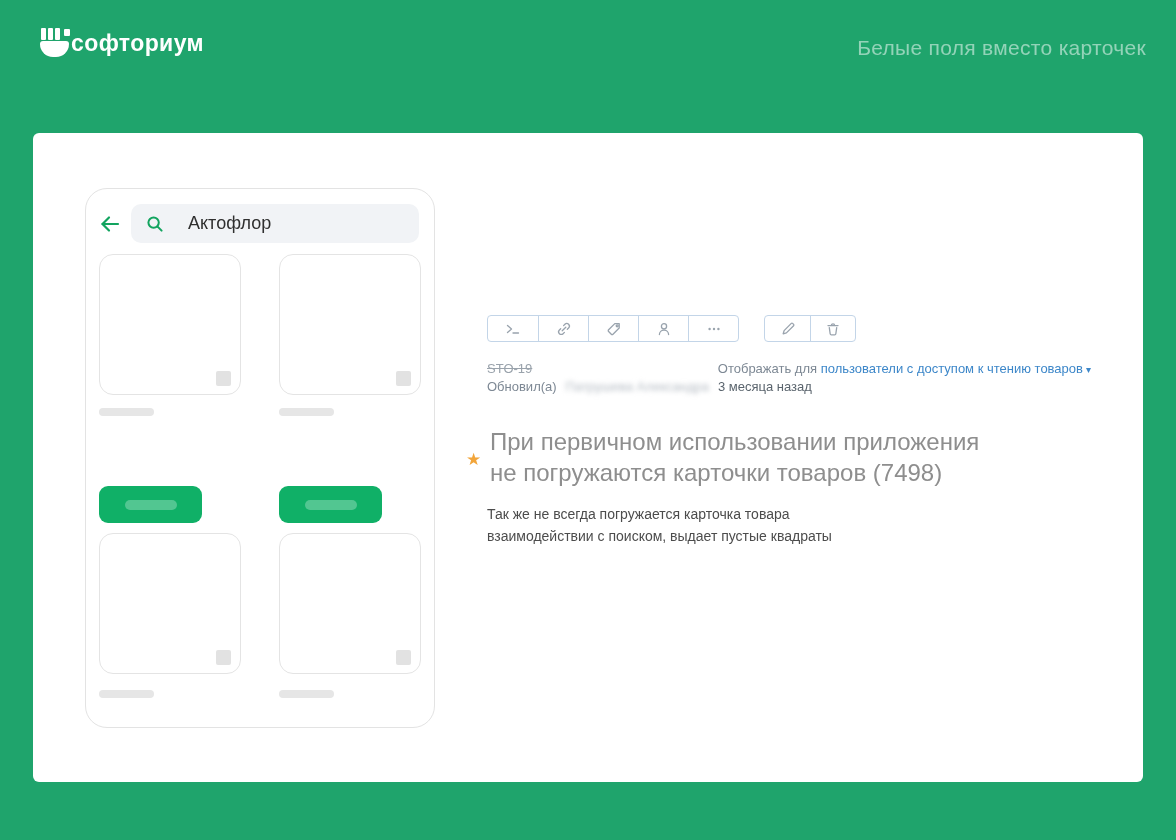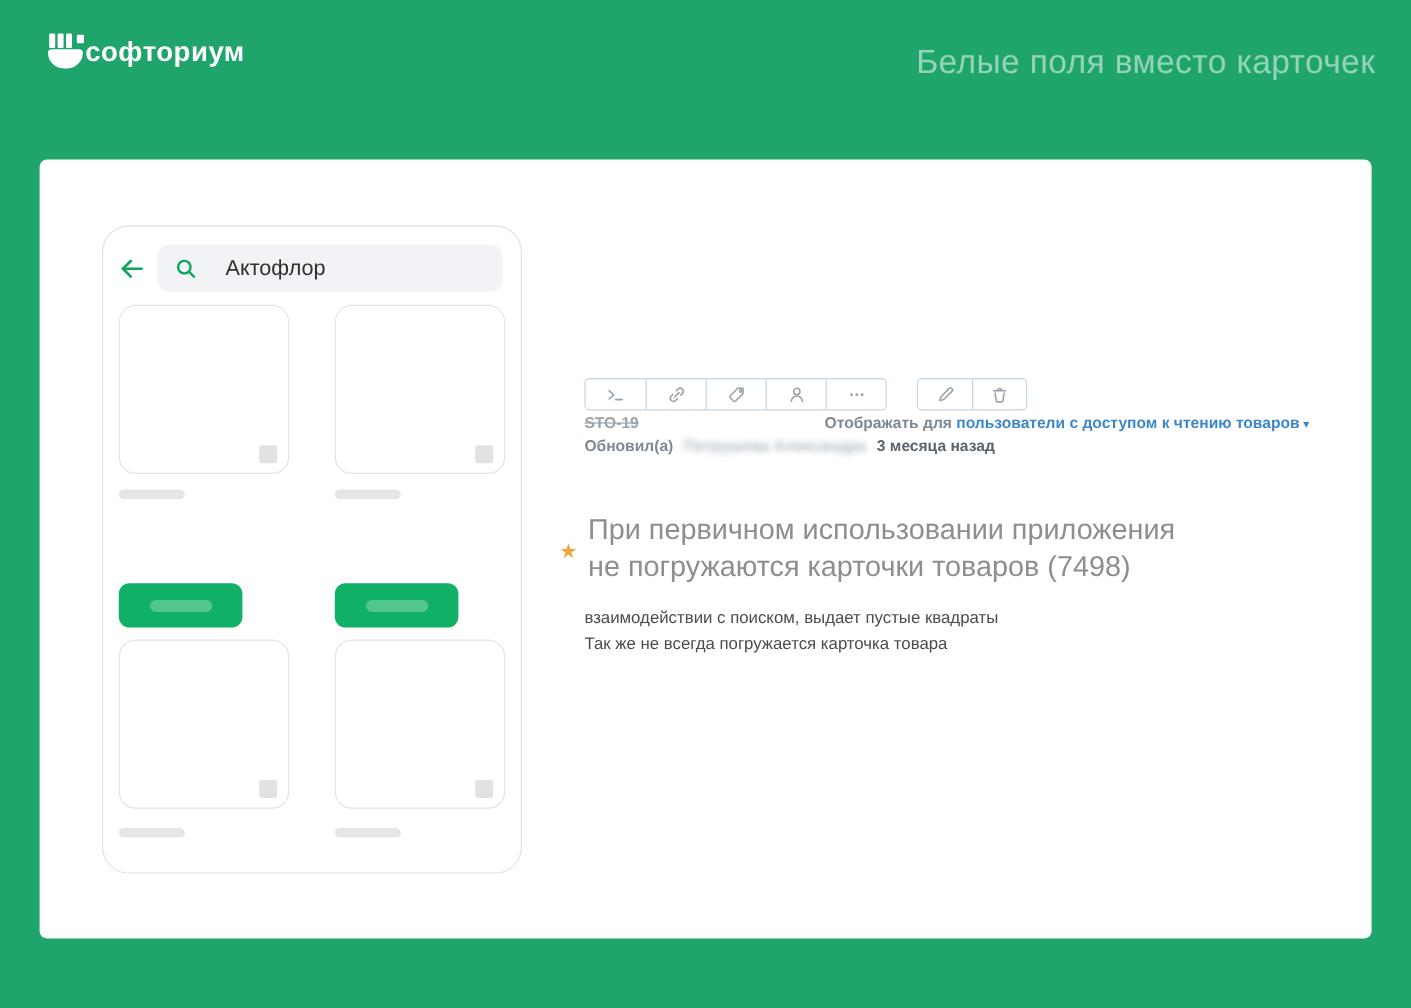--- a/index.html
+++ b/index.html
@@ -8,21 +8,21 @@
 
   
   .top-header { position:absolute; left:0; top:0; width:1176px; height:133px; }
   .brand { position:absolute; left:40px; top:28px; display:flex; align-items:center; gap:1px; }
   .logo-icon { position:relative; width:30px; height:30px; }
   .logo-icon .f-bar { position:absolute; top:0; width:5px; height:12px; background:#fff; border-radius:1px; }
   .logo-icon .f-bar.b1 { left:1px; } .logo-icon .f-bar.b2 { left:8px; } .logo-icon .f-bar.b3 { left:15px; }
   .logo-icon .f-thumb { position:absolute; top:1px; left:24px; width:6px; height:7px; background:#fff; border-radius:1px; }
   .logo-icon .f-palm { position:absolute; top:13px; left:0; width:29px; height:16px; background:#fff; border-radius:3px 3px 13px 13px; }
   .brand-name { color:#fff; font-size:23px; font-weight:bold; letter-spacing:.4px; }
-  .slide-title { position:absolute; right:30px; top:36px; font-size:28px; color:rgba(255,255,255,.52); letter-spacing:.3px;margin-left:32px; }
+  .slide-title { position:absolute; right:30px; top:36px; font-size:21px; color:rgba(255,255,255,.52); letter-spacing:.3px;margin-left:32px; }
 
   
   .panel { position:absolute; left:33px; top:133px; width:1110px; height:649px; background:#fff; border-radius:6px; }
 
   
   .phone { position:absolute; left:52px; top:55px; width:350px; height:540px; border:1.5px solid #e3e3e3; border-radius:22px; background:#fff; }
   .back-btn { position:absolute; left:10px; top:21px; width:28px; height:28px; display:flex; align-items:center; justify-content:center; background:none; border:none; cursor:pointer; }
   .search-bar { position:absolute; left:45px; top:15px; width:288px; height:39px; background:#f1f3f6; border-radius:10px; display:flex; align-items:center; padding-left:15px; }
   .search-value { margin-left:24px; font-size:18px; color:#2f2f2f; }
   .ph-card { position:absolute; width:142px; height:141px; border:1.5px solid #e4e4e4; border-radius:14px; background:#fff; }
@@ -34,21 +34,21 @@
   
   .issue { position:absolute; left:454px; top:0; width:604px; }
   .toolbar { position:absolute; top:182px; left:0; display:flex; gap:25px; }
   .tb-group { display:flex; border:1px solid #c3d5e8; border-radius:4px; height:27px; background:#fff; }
   .tb-btn { width:50px; display:flex; align-items:center; justify-content:center; border:none; background:none; cursor:pointer; border-left:1px solid #c3d5e8; }
   .tb-btn:first-child { border-left:none; }
   .tb-group.small .tb-btn { width:45px; }
   .tb-btn svg { stroke:#99a3ad; fill:none; stroke-width:1.3; stroke-linecap:round; stroke-linejoin:round; }
   .tb-btn svg .fill { fill:#99a3ad; stroke:none; }
 
-  .meta { position:absolute; top:212px; left:0; width:604px; font-size:13px; line-height:16.5px;font-weight:bold; }
+  .meta { position:absolute; top:228px; left:0; width:604px; font-size:13px; line-height:16.5px; }
   .meta-row1 { display:flex; justify-content:space-between; }
   .issue-id { color:#9aa3ac; text-decoration:line-through; cursor:pointer; }
   .meta-label { color:#7d8894; }
   .vis-link { color:#3D87C9; text-decoration:none; cursor:pointer; }
   .vis-caret { color:#3D87C9; font-size:10px; margin-left:3px; cursor:pointer; }
   .blur-name { color:#b4bbc3; filter:blur(2.5px); margin:0 9px; }
   .meta-time { color:#5a646d; }
 
   .title-row { position:absolute; top:293px; left:-21px; display:flex; width:625px; }
   .star-btn { width:24px; flex:0 0 24px; font-size:17px; color:#F2A53A; background:none; border:none; cursor:pointer; padding-top:4px; text-align:left; }
@@ -184,18 +184,18 @@
 
     <div class="title-row">
       <button class="star-btn">★</button>
       <h1 class="issue-title">
         <div>При первичном использовании приложения</div>
         <div>не погружаются карточки товаров (7498)</div>
       </h1>
     </div>
 
     <div class="description">
+      <div>Так же не всегда погружается карточка товара</div>
       <div>взаимодействии с поиском, выдает пустые квадраты</div>
-      <div>Так же не всегда погружается карточка товара</div>
     </div>
 
   </div>
 </div>
 
 </body></html>

